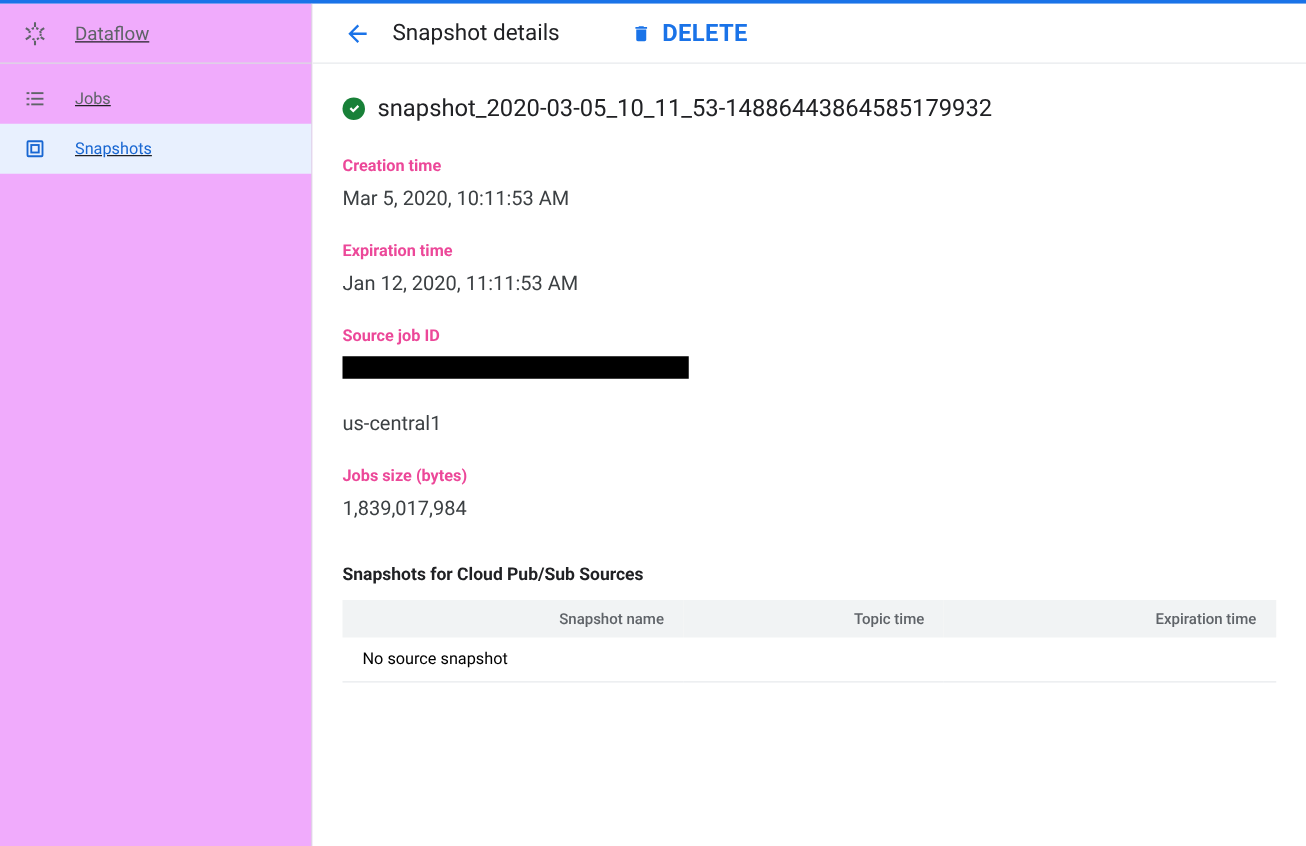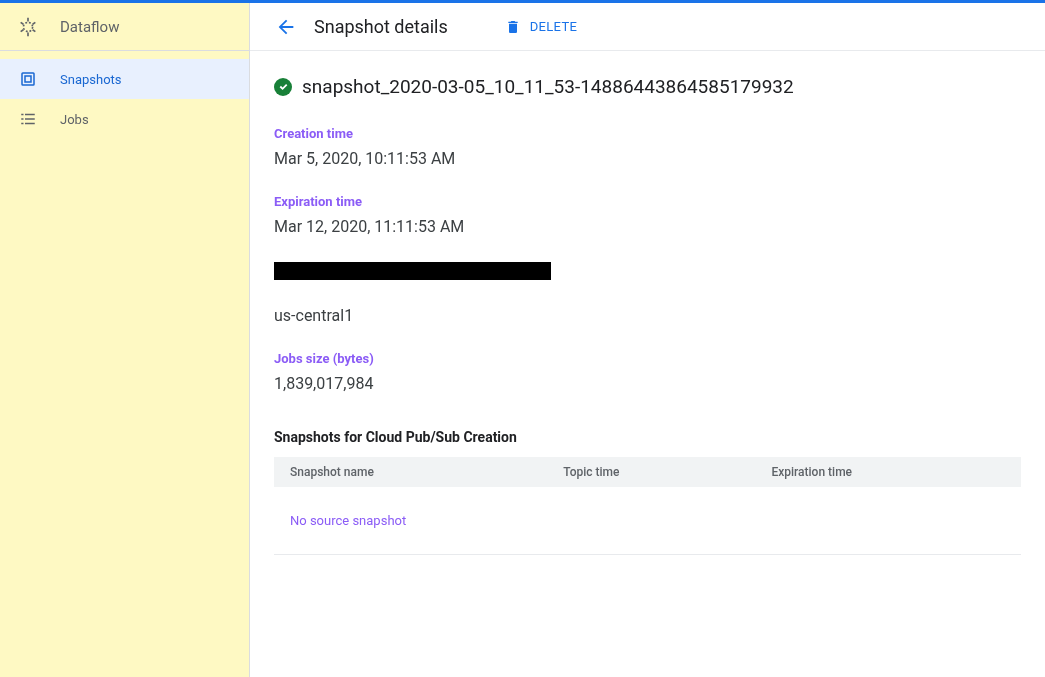--- a/index.html
+++ b/index.html
@@ -20,23 +20,24 @@
       height: 3px;
       background: #1a73e8;
       width: 100%;
     }
     .layout {
       display: flex;
       height: calc(100% - 3px);
     }
     .sidebar {
       width: 250px;
-      background: #fef9c3;
+      background: #f0abfc;
       border-right: 1px solid #dadce0;
       flex-shrink: 0;
+      text-decoration: underline;
     }
     .sidebar-header {
       display: flex;
       align-items: center;
       height: 48px;
       padding: 0 16px;
       border-bottom: 1px solid #dadce0;
       gap: 20px;
     }
     .sidebar-logo {
@@ -106,22 +107,22 @@
       font-size: 18px;
       font-weight: 400;
       color: #202124;
       margin-right: 40px;
     }
     .delete-btn {
       display: flex;
       align-items: center;
       gap: 8px;
       color: #1a73e8;
-      font-size: 13px;
-      font-weight: 400;
+      font-size: 19px;
+      font-weight: 700;
       cursor: pointer;
       letter-spacing: 0.3px;
     }
     .delete-btn-icon {
       width: 18px;
       height: 18px;
       display: flex;
       align-items: center;
       justify-content: center;
     }
@@ -149,21 +150,21 @@
       font-size: 19px;
       font-weight: 400;
       color: #202124;
     }
     .field-group {
       margin-bottom: 26px;
     }
     .field-label {
       font-size: 13px;
       font-weight: 700;
-      color: #8b5cf6;
+      color: #ec4899;
       margin-bottom: 8px;
     }
     .field-value {
       font-size: 16px;
       color: #3c4043;
     }
     .redacted-block {
       background: #000;
       height: 18px;
       width: 277px;
@@ -176,30 +177,30 @@
       margin-bottom: 12px;
     }
     .table {
       width: 100%;
       border-collapse: collapse;
     }
     .table thead tr {
       background: #f1f3f4;
     }
     .table th {
-      text-align: left;
+      text-align: right;
       font-size: 12px;
       font-weight: 500;
       color: #5f6368;
       padding: 8px 16px;
     }
     .table td {
       font-size: 13px;
-      color: #8b5cf6;
-      padding: 26px 16px;
+      color: #000000;
+      padding: 10px 16px;
       border-bottom: 1px solid #e8eaed;
     }
   </style>
 </head>
 <body>
 
 <div class="top-accent"></div>
 
 <div class="layout">
 
@@ -212,41 +213,41 @@
           <line x1="12" y1="18" x2="12" y2="22"></line>
           <line x1="4" y1="7" x2="7" y2="9"></line>
           <line x1="17" y1="15" x2="20" y2="17"></line>
           <line x1="4" y1="17" x2="7" y2="15"></line>
           <line x1="17" y1="9" x2="20" y2="7"></line>
         </svg>
       </span>
       <span class="sidebar-title">Dataflow</span>
     </div>
     <nav class="sidebar-nav">
-      <div class="sidebar-item active">
-        <span class="sidebar-item-icon">
-          <svg width="18" height="18" viewBox="0 0 24 24" fill="none" stroke="currentColor" stroke-width="2">
-            <rect x="4" y="4" width="16" height="16" rx="1"></rect>
-            <rect x="8" y="8" width="8" height="8"></rect>
-          </svg>
-        </span>
-        <span>Snapshots</span>
-      </div>
       <div class="sidebar-item">
         <span class="sidebar-item-icon">
           <svg width="18" height="18" viewBox="0 0 24 24" fill="currentColor">
             <rect x="3" y="5" width="3" height="2"></rect>
             <rect x="8" y="5" width="13" height="2"></rect>
             <rect x="3" y="11" width="3" height="2"></rect>
             <rect x="8" y="11" width="13" height="2"></rect>
             <rect x="3" y="17" width="3" height="2"></rect>
             <rect x="8" y="17" width="13" height="2"></rect>
           </svg>
         </span>
         <span>Jobs</span>
+      </div>
+      <div class="sidebar-item active">
+        <span class="sidebar-item-icon">
+          <svg width="18" height="18" viewBox="0 0 24 24" fill="none" stroke="currentColor" stroke-width="2">
+            <rect x="4" y="4" width="16" height="16" rx="1"></rect>
+            <rect x="8" y="8" width="8" height="8"></rect>
+          </svg>
+        </span>
+        <span>Snapshots</span>
       </div>
     </nav>
   </aside>
 
   <main class="main">
     <div class="main-header">
       <span class="back-btn">
         <svg width="22" height="22" viewBox="0 0 24 24" fill="currentColor">
           <path d="M20 11H7.83l5.59-5.59L12 4l-8 8 8 8 1.41-1.41L7.83 13H20v-2z"></path>
         </svg>
@@ -272,37 +273,38 @@
         <span class="snapshot-name">snapshot_2020-03-05_10_11_53-14886443864585179932</span>
       </div>
 
       <div class="field-group">
         <div class="field-label">Creation time</div>
         <div class="field-value">Mar 5, 2020, 10:11:53 AM</div>
       </div>
 
       <div class="field-group">
         <div class="field-label">Expiration time</div>
-        <div class="field-value">Mar 12, 2020, 11:11:53 AM</div>
-      </div>
-
-      <div class="field-group">
+        <div class="field-value">Jan 12, 2020, 11:11:53 AM</div>
+      </div>
+
+      <div class="field-group">
+        <div class="field-label">Source job ID</div>
         <div class="redacted-block"></div>
       </div>
 
       <div class="field-group">
         <div class="field-value">us-central1</div>
       </div>
 
       <div class="field-group">
         <div class="field-label">Jobs size (bytes)</div>
         <div class="field-value">1,839,017,984</div>
       </div>
 
-      <h2 class="section-heading">Snapshots for Cloud Pub/Sub Creation</h2>
+      <h2 class="section-heading">Snapshots for Cloud Pub/Sub Sources</h2>
       <table class="table">
         <thead>
           <tr>
             <th>Snapshot name</th>
             <th>Topic time</th>
             <th>Expiration time</th>
           </tr>
         </thead>
         <tbody>
           <tr>

